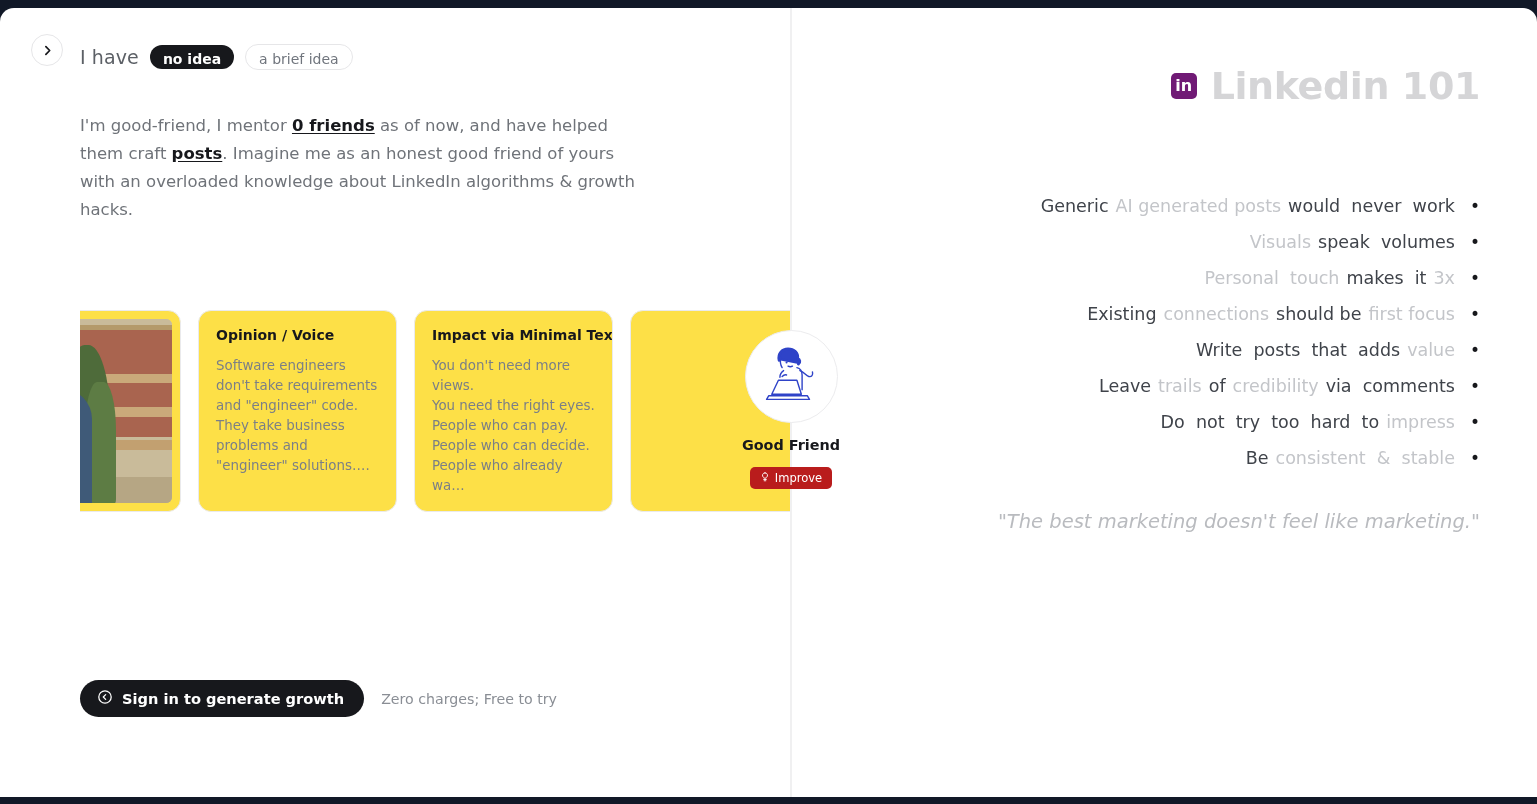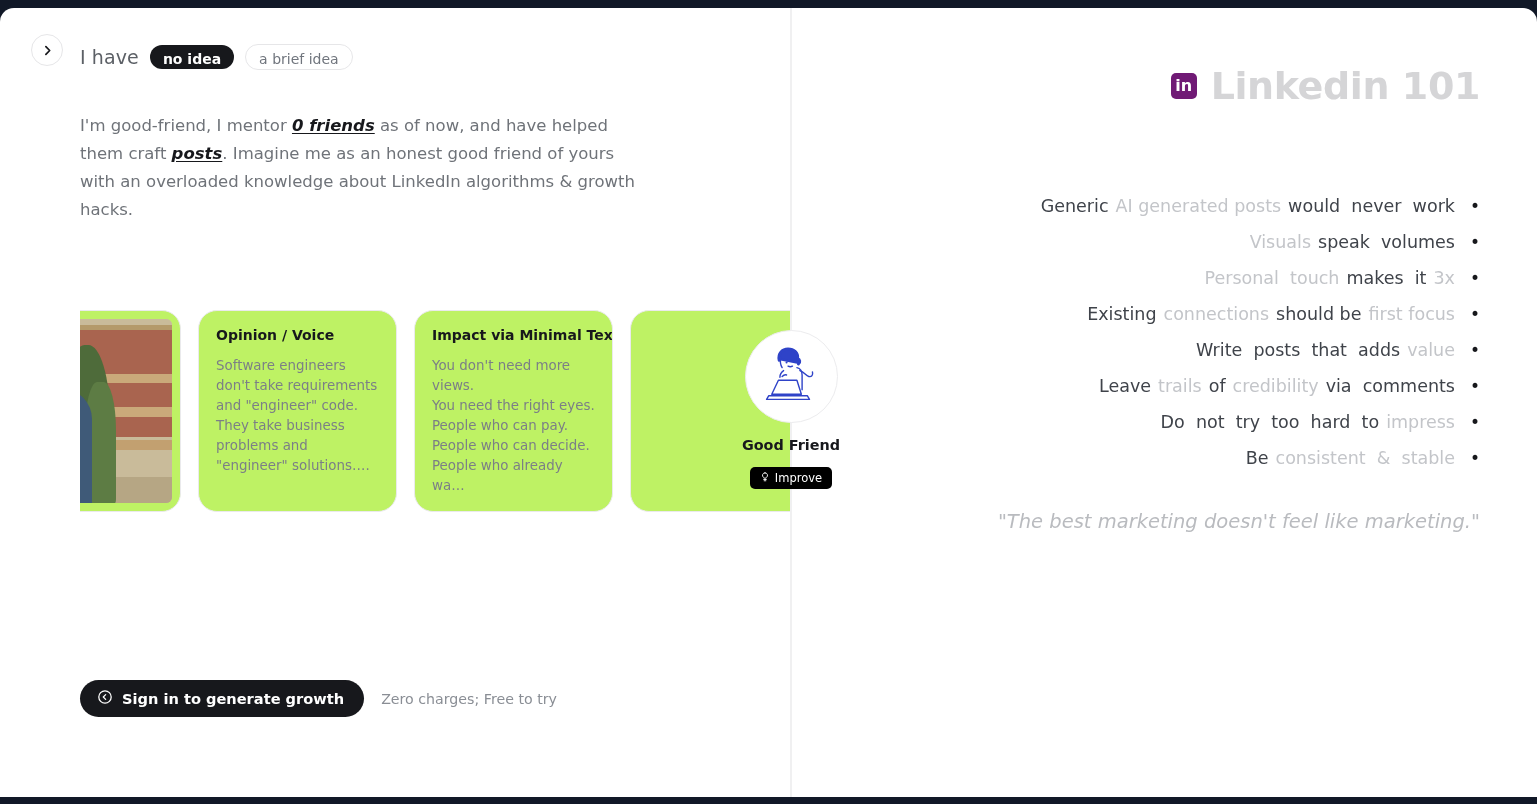--- a/index.html
+++ b/index.html
@@ -63,38 +63,38 @@
     cursor: pointer;
   }
   .chip.sel { background: #17181c; color: #ffffff; font-weight: 600; }
   .chip.unsel { background: #fff; color: #70757d; border: 1px solid #e6e6e8; text-align: right; }
 
   .letter { position: absolute; left: 80px; top: 104px; width: 560px; }
   .letter p { font-size: 16.5px; line-height: 28px; color: #6f7379; }
   .letter p.hello { color: #2d2f33; margin-bottom: 11px; }
   .letter p.body { margin-bottom: 11px; }
   .letter .em {
-    color: #17181c; font-style: italic; font-weight: 700;
+    color: #17181c; font-weight: 700;
     text-decoration: underline; text-underline-offset: 2px;
   }
 
   
   .carousel {
     position: absolute;
     left: 80px; top: 302px;
     width: 710px; height: 204px;
     display: flex; gap: 17px;
     overflow: hidden;
   }
   .card {
     flex: 0 0 199px;
     height: 202px;
     border: 1px solid #eaeaec;
-    border-radius: 19px;
-    background: #bef264;
+    border-radius: 13px;
+    background: #fde047;
     padding: 16px 17px;
     overflow: hidden;
     cursor: pointer;
   }
   .card:first-child { flex: 0 0 199px; margin-left: -98px; padding: 8px; }
   .card-title {
     font-size: 14px; font-weight: 700; color: #17181c;
     margin-bottom: 13px; white-space: nowrap;
   }
   .card-body { font-size: 13.4px; line-height: 20px; color: #7b7f86; }
@@ -144,21 +144,21 @@
   .avatar-ring {
     width: 93px; height: 93px; margin: 0 auto;
     border: 1px solid #ececee; border-radius: 50%;
     background: #fff; display: flex; align-items: center; justify-content: center;
     overflow: hidden; cursor: pointer;
   }
   .avatar-name { margin-top: 14px; font-size: 14.4px; font-weight: 700; color: #17181c; }
   .improve-btn {
     margin: 14px auto 0;
     height: 22px; padding: 0 10px;
-    background: #000000; color: #fff;
+    background: #b91c1c; color: #fff;
     border: none; border-radius: 5px;
     display: inline-flex; align-items: center; gap: 5px;
     font-size: 11.5px; font-family: inherit; cursor: pointer;
   }
 
   
   .right-pane {
     position: absolute; left: 792px; top: 0; width: 745px; height: 789px;
   }
   .brand-row {

